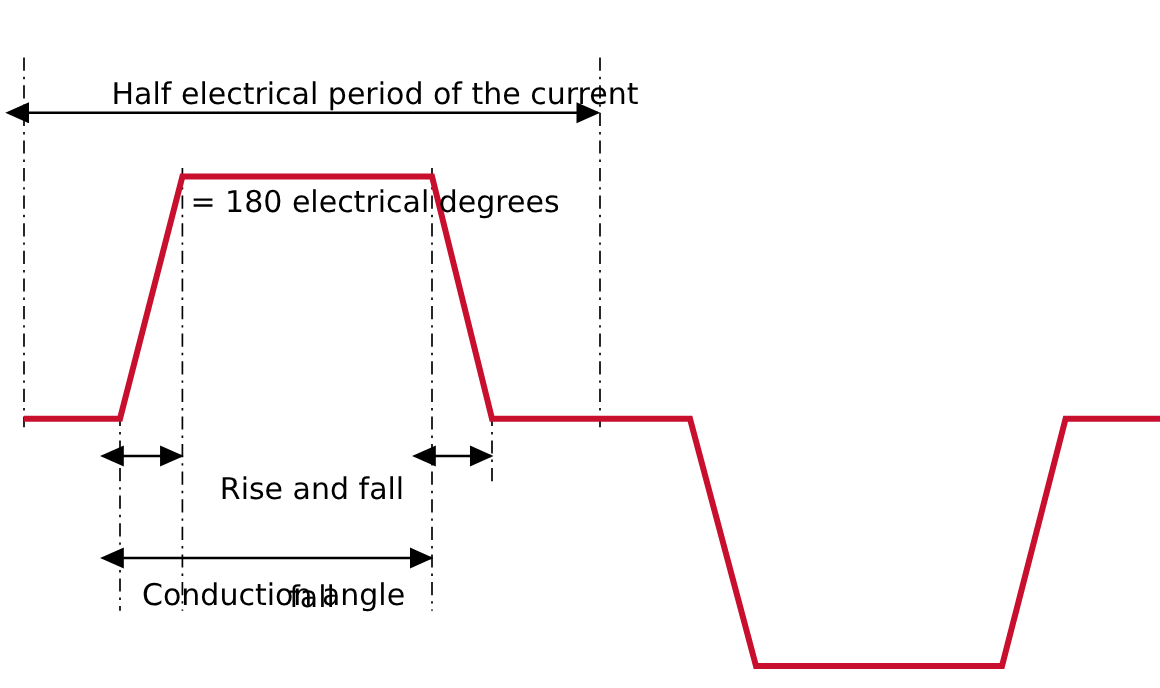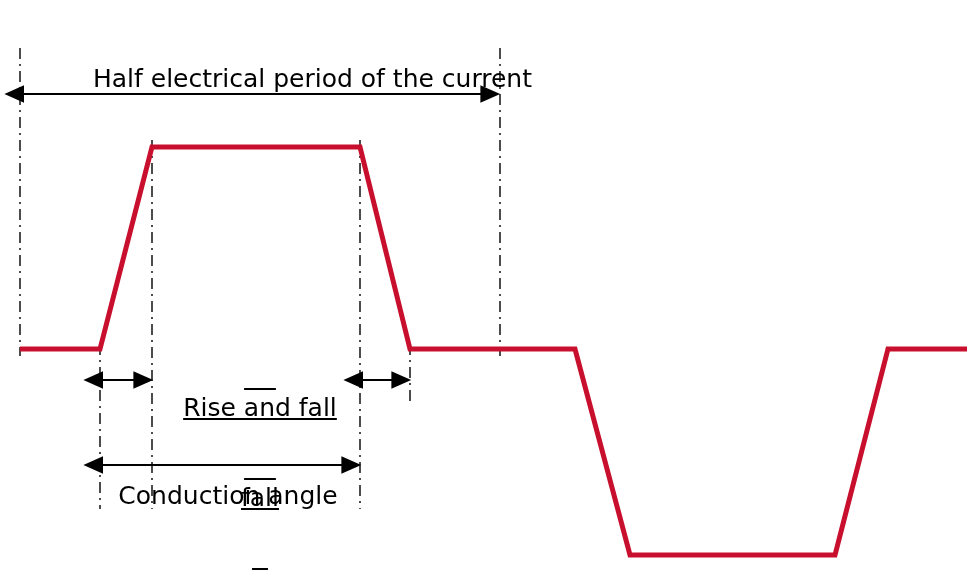--- a/index.html
+++ b/index.html
@@ -34,21 +34,20 @@
   .lbl-top {
     left: 0px;
     top: 4px;
     width: 545px;
     margin-left: 40px;
   }
   .lbl-rise {
     left: 155px;
     top: 333px;
     width: 210px;
-    text-decoration: underline;
   }
   .lbl-cond {
     left: 88px;
     top: 421px;
     width: 280px;
   }
 </style>
 </head>
 <body>
 
@@ -79,20 +78,21 @@
       <line x1="101" y1="380" x2="151" y2="380" marker-start="url(#arrTail)" marker-end="url(#arrHead)"></line>
       <line x1="361" y1="380" x2="409" y2="380" marker-start="url(#arrTail)" marker-end="url(#arrHead)"></line>
       <line x1="101" y1="465" x2="359" y2="465" marker-start="url(#arrTail)" marker-end="url(#arrHead)"></line>
     </g>
 
     <polyline points="20,349 100,349 152,147 360,147 410,349 575,349 630,555 835,555 888,349 967,349" fill="none" stroke="#c8102e" stroke-width="5" stroke-linejoin="miter" stroke-linecap="butt"></polyline>
   </svg>
 
   <div class="lbl lbl-top">
     <div>Half electrical period of the current</div>
+    <div>= 180 electrical degrees</div>
   </div>
 
   <div class="lbl lbl-rise">
     <div>Rise and fall</div>
     <div>fall</div>
   </div>
 
   <div class="lbl lbl-cond">
     <div>Conduction angle</div>
   </div>

